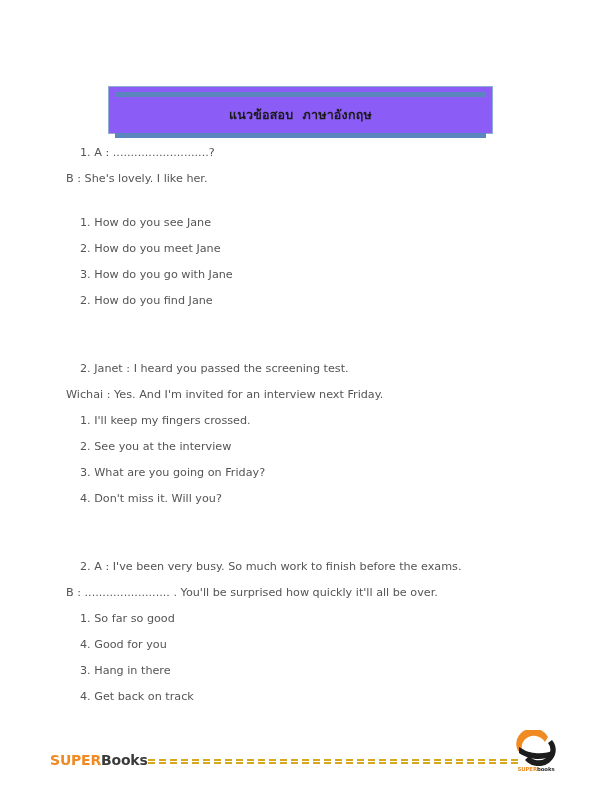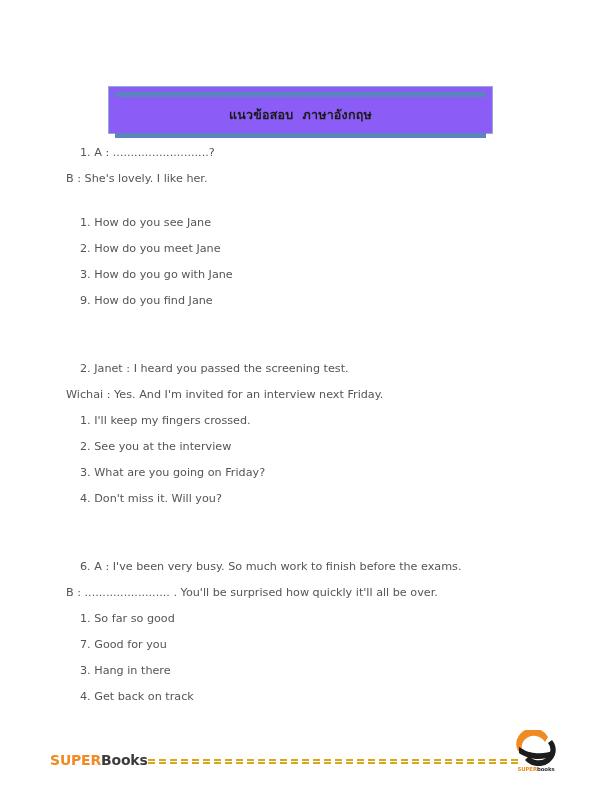--- a/index.html
+++ b/index.html
@@ -154,41 +154,41 @@
 
 <div class="sheet">
 
   <div class="question-block">
     <div class="q-line q-line-stem">1. A : ...........................?</div>
     <div class="q-line q-line-reply">B : She's lovely. I like her.</div>
     <div class="gap-after-q1"></div>
     <div class="q-opt">1. How do you see Jane</div>
     <div class="q-opt">2. How do you meet Jane</div>
     <div class="q-opt">3. How do you go with Jane</div>
-    <div class="q-opt">9. How do you find Jane</div>
+    <div class="q-opt">2. How do you find Jane</div>
   </div>
 
   <div class="gap-after-q2"></div>
 
   <div class="question-block">
     <div class="q-line q-line-stem">2. Janet : I heard you passed the screening test.</div>
     <div class="q-line q-line-reply">Wichai : Yes. And I'm invited for an interview next Friday.</div>
     <div class="q-opt">1. I'll keep my fingers crossed.</div>
     <div class="q-opt">2. See you at the interview</div>
     <div class="q-opt">3. What are you going on Friday?</div>
     <div class="q-opt">4. Don't miss it. Will you?</div>
   </div>
 
   <div class="gap-after-q2"></div>
 
   <div class="question-block">
-    <div class="q-line q-line-stem">6. A : I've been very busy. So much work to finish before the exams.</div>
+    <div class="q-line q-line-stem">2. A : I've been very busy. So much work to finish before the exams.</div>
     <div class="q-line q-line-reply">B : ........................ . You'll be surprised how quickly it'll all be over.</div>
     <div class="q-opt">1. So far so good</div>
-    <div class="q-opt">7. Good for you</div>
+    <div class="q-opt">4. Good for you</div>
     <div class="q-opt">3. Hang in there</div>
     <div class="q-opt">4. Get back on track</div>
   </div>
 
 </div>
 
 <div class="footer">
 
   <div class="footer-brand">
     <span class="brand-super">SUPER</span><span class="brand-books">Books</span>

